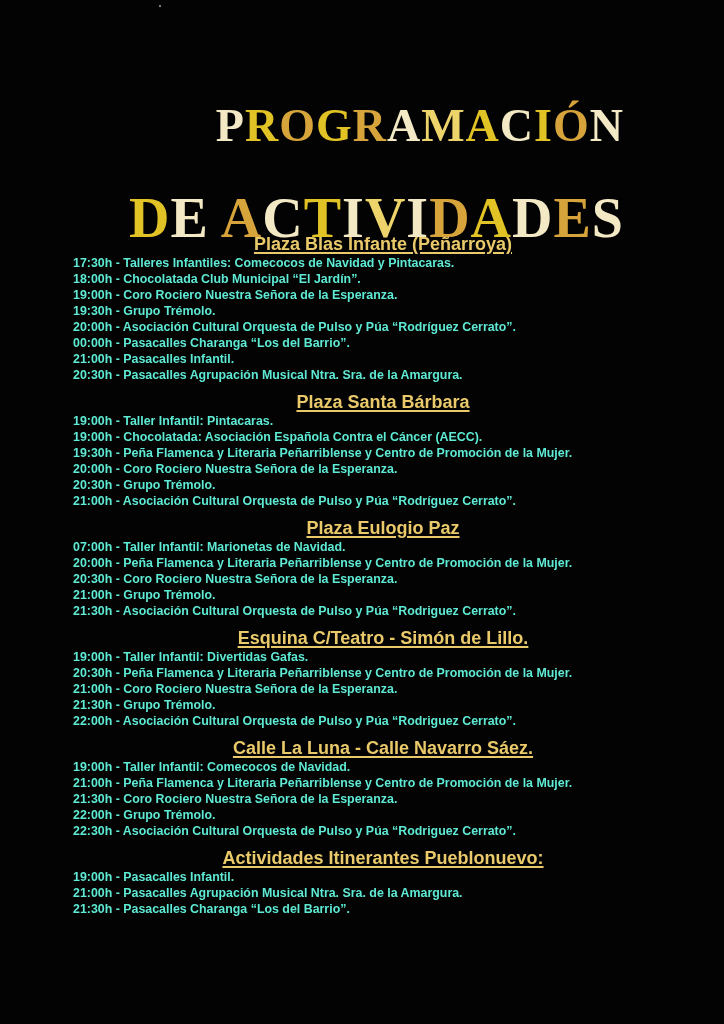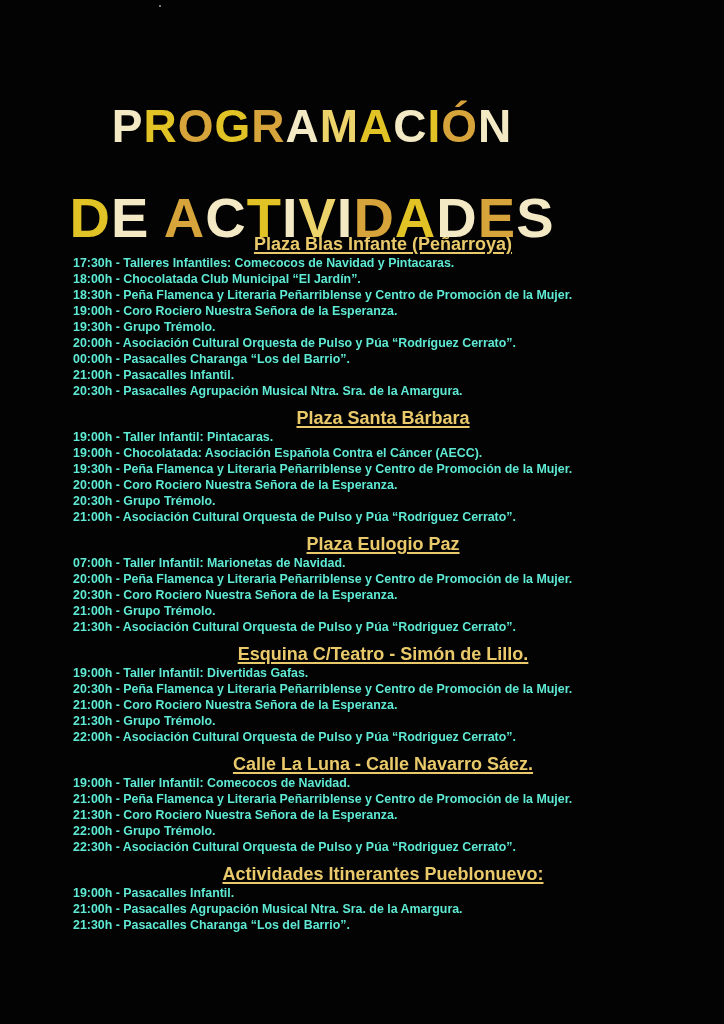--- a/index.html
+++ b/index.html
@@ -44,22 +44,22 @@
         radial-gradient(1px 1px at 330px 1006px, #bbb 50%, transparent 51%),
         radial-gradient(1.2px 1.2px at 430px 1015px, #ddd 50%, transparent 51%),
         radial-gradient(1px 1px at 510px 1002px, #aaa 50%, transparent 51%),
         radial-gradient(1.2px 1.2px at 590px 1010px, #ccc 50%, transparent 51%),
         radial-gradient(1px 1px at 690px 1005px, #bbb 50%, transparent 51%);
     }
     .title {
       position: absolute;
       left: 0;
       width: 624px;
-      text-align: center;
-      font-family: Liberation Sans, sans-serif;
+      text-align: right;
+      font-family: Liberation Serif, serif;
       font-weight: bold;
       letter-spacing: 1px;
       line-height: 1;
     }
     .title-line-1 { top: 72px; font-size: 46px; }
     .title-line-2 { top: 152px; font-size: 56px; }
     .title span.g1 { color: #f3e9c4; }
     .title span.g2 { color: #e2c325; }
     .title span.g3 { color: #d6a43a; }
     .title span.g4 { color: #ecd36a; }
@@ -105,21 +105,20 @@
 <h1 class="title title-line-2">
   <span class="g2">D</span><span class="g1">E</span><span> </span><span class="g3">A</span><span class="g1">C</span><span class="g2">T</span><span class="g1">I</span><span class="g4">V</span><span class="g1">I</span><span class="g3">D</span><span class="g2">A</span><span class="g1">D</span><span class="g3">E</span><span class="g1">S</span>
 </h1>
 
 <div class="content">
 
   <section class="section">
     <h2 class="section-heading">Plaza Blas Infante (Peñarroya)</h2>
     <div class="event">17:30h - Talleres Infantiles: Comecocos de Navidad y Pintacaras.</div>
     <div class="event">18:00h - Chocolatada Club Municipal “El Jardín”.</div>
-    <div class="event">18:30h - Peña Flamenca y Literaria Peñarriblense y Centro de Promoción de la Mujer.</div>
     <div class="event">19:00h - Coro Rociero Nuestra Señora de la Esperanza.</div>
     <div class="event">19:30h - Grupo Trémolo.</div>
     <div class="event">20:00h - Asociación Cultural Orquesta de Pulso y Púa “Rodríguez Cerrato”.</div>
     <div class="event">00:00h - Pasacalles Charanga “Los del Barrio”.</div>
     <div class="event">21:00h - Pasacalles Infantil.</div>
     <div class="event">20:30h - Pasacalles Agrupación Musical Ntra. Sra. de la Amargura.</div>
   </section>
 
   <section class="section">
     <h2 class="section-heading">Plaza Santa Bárbara</h2>

